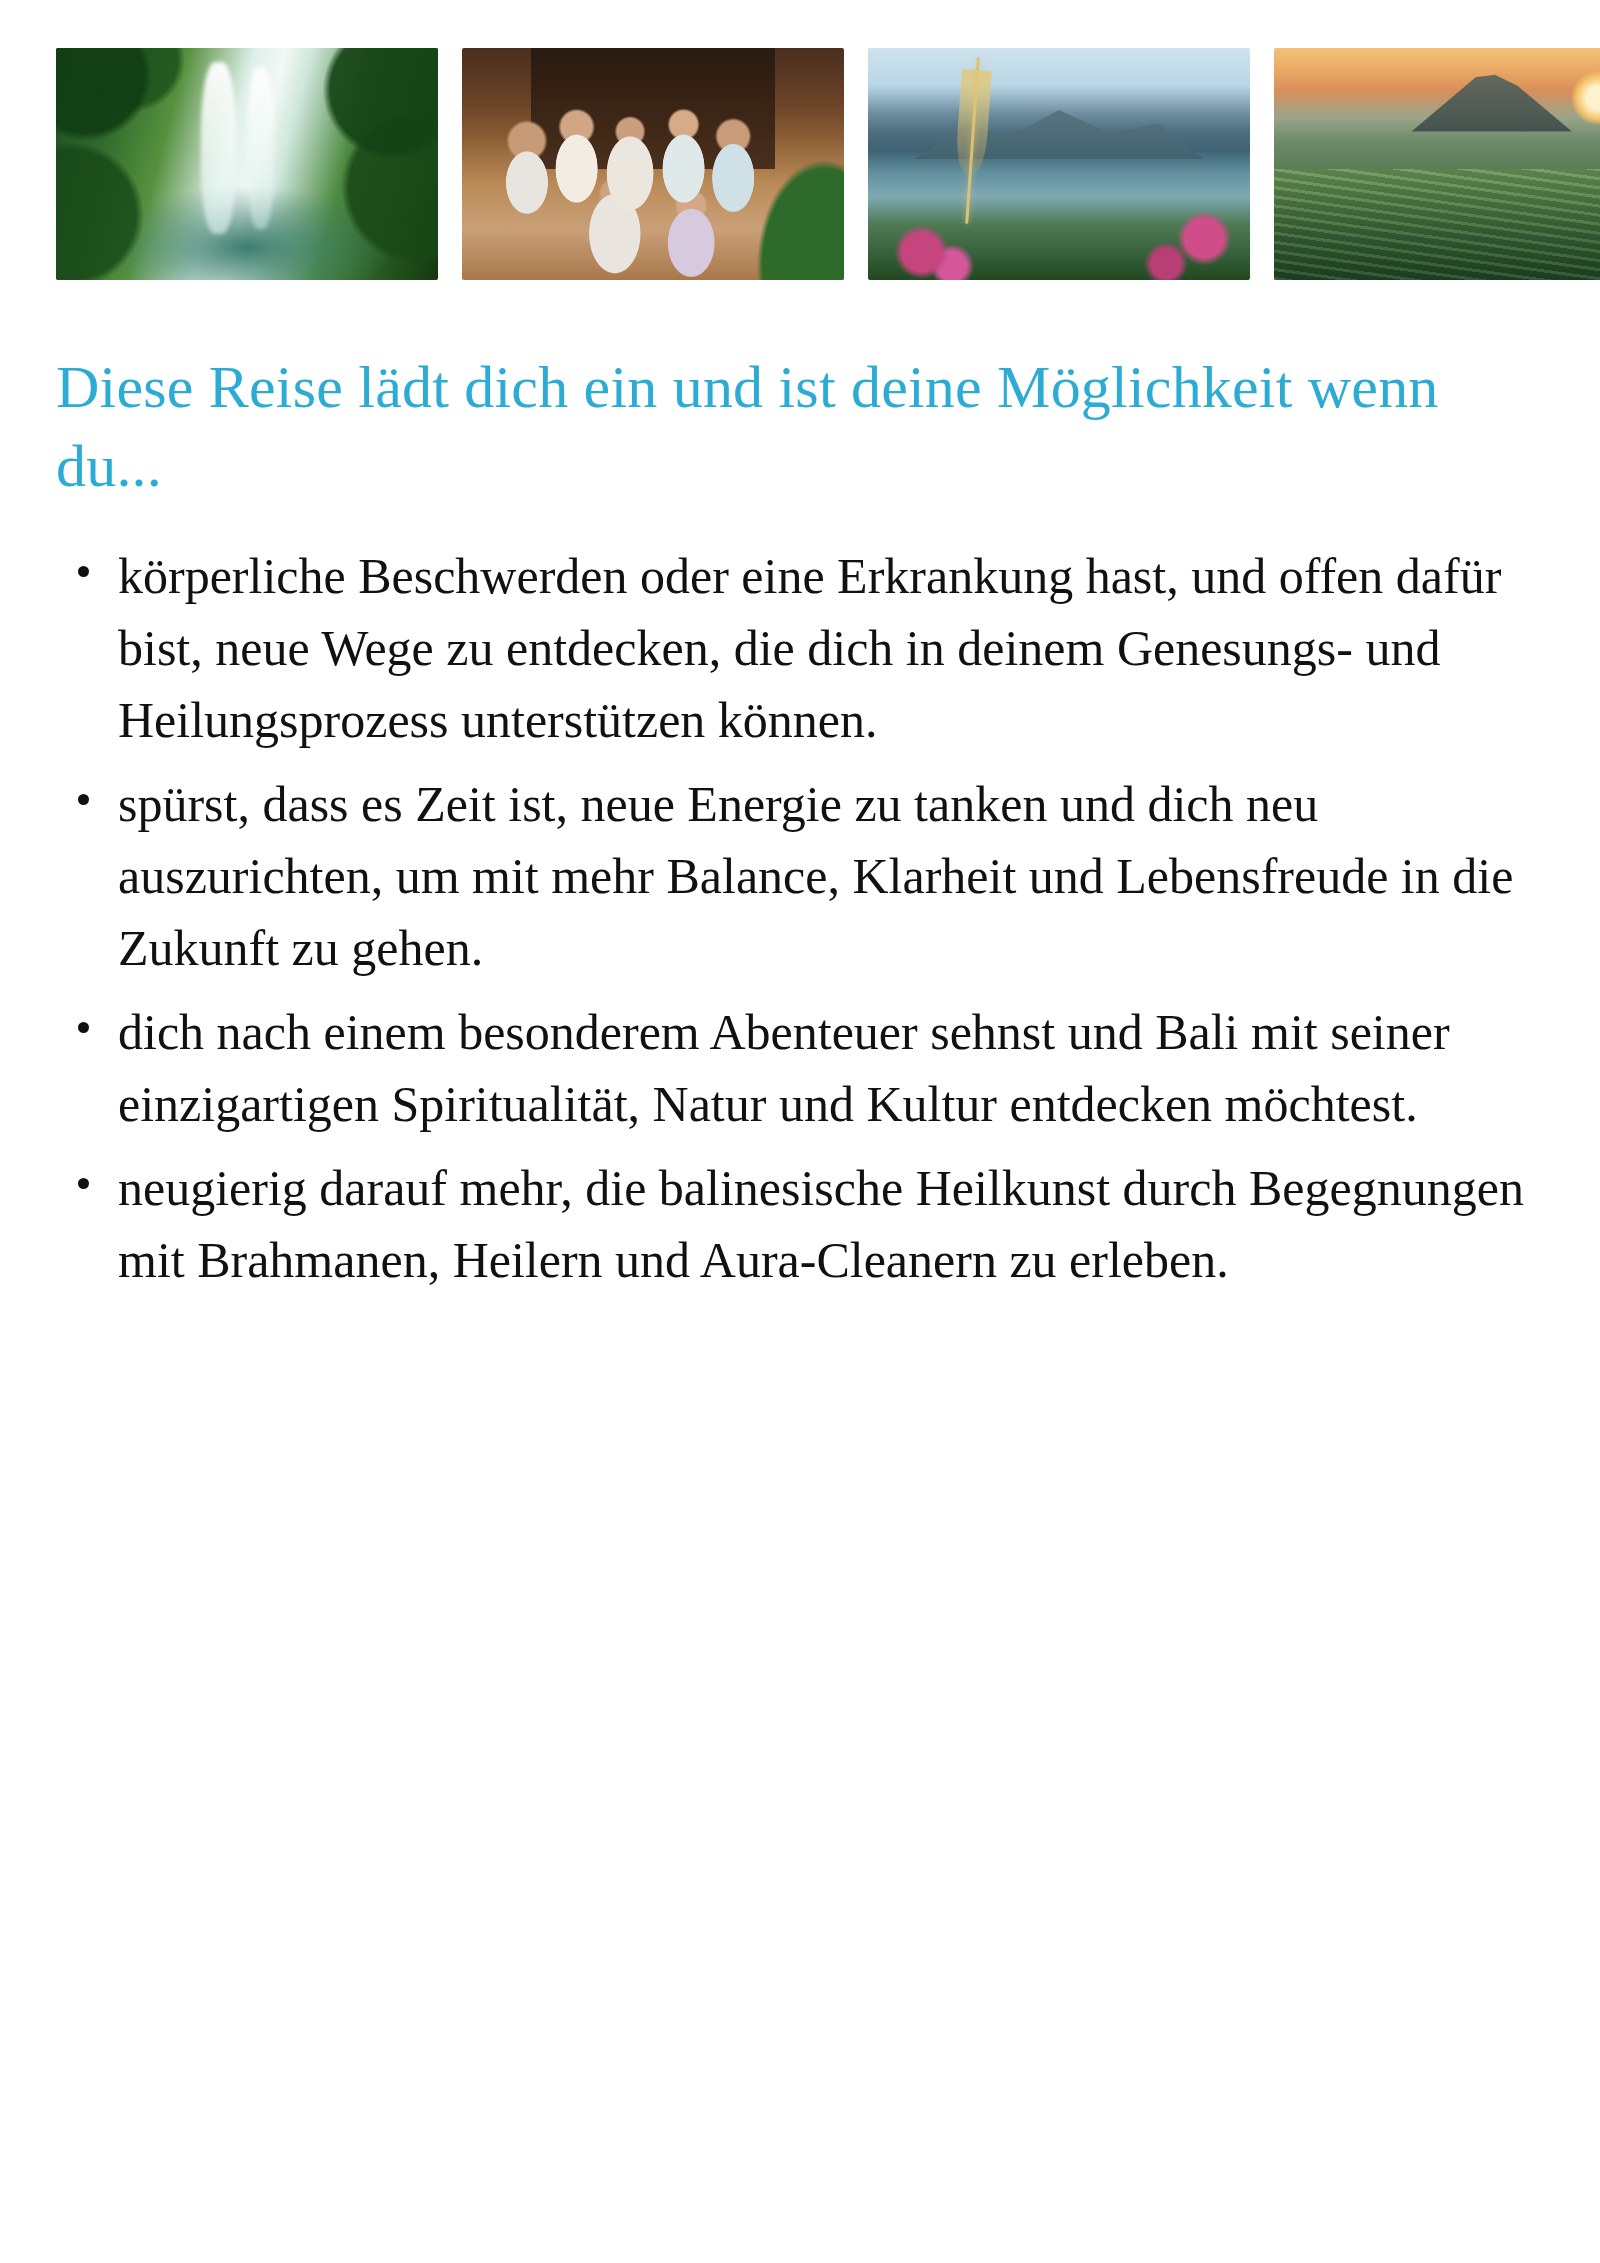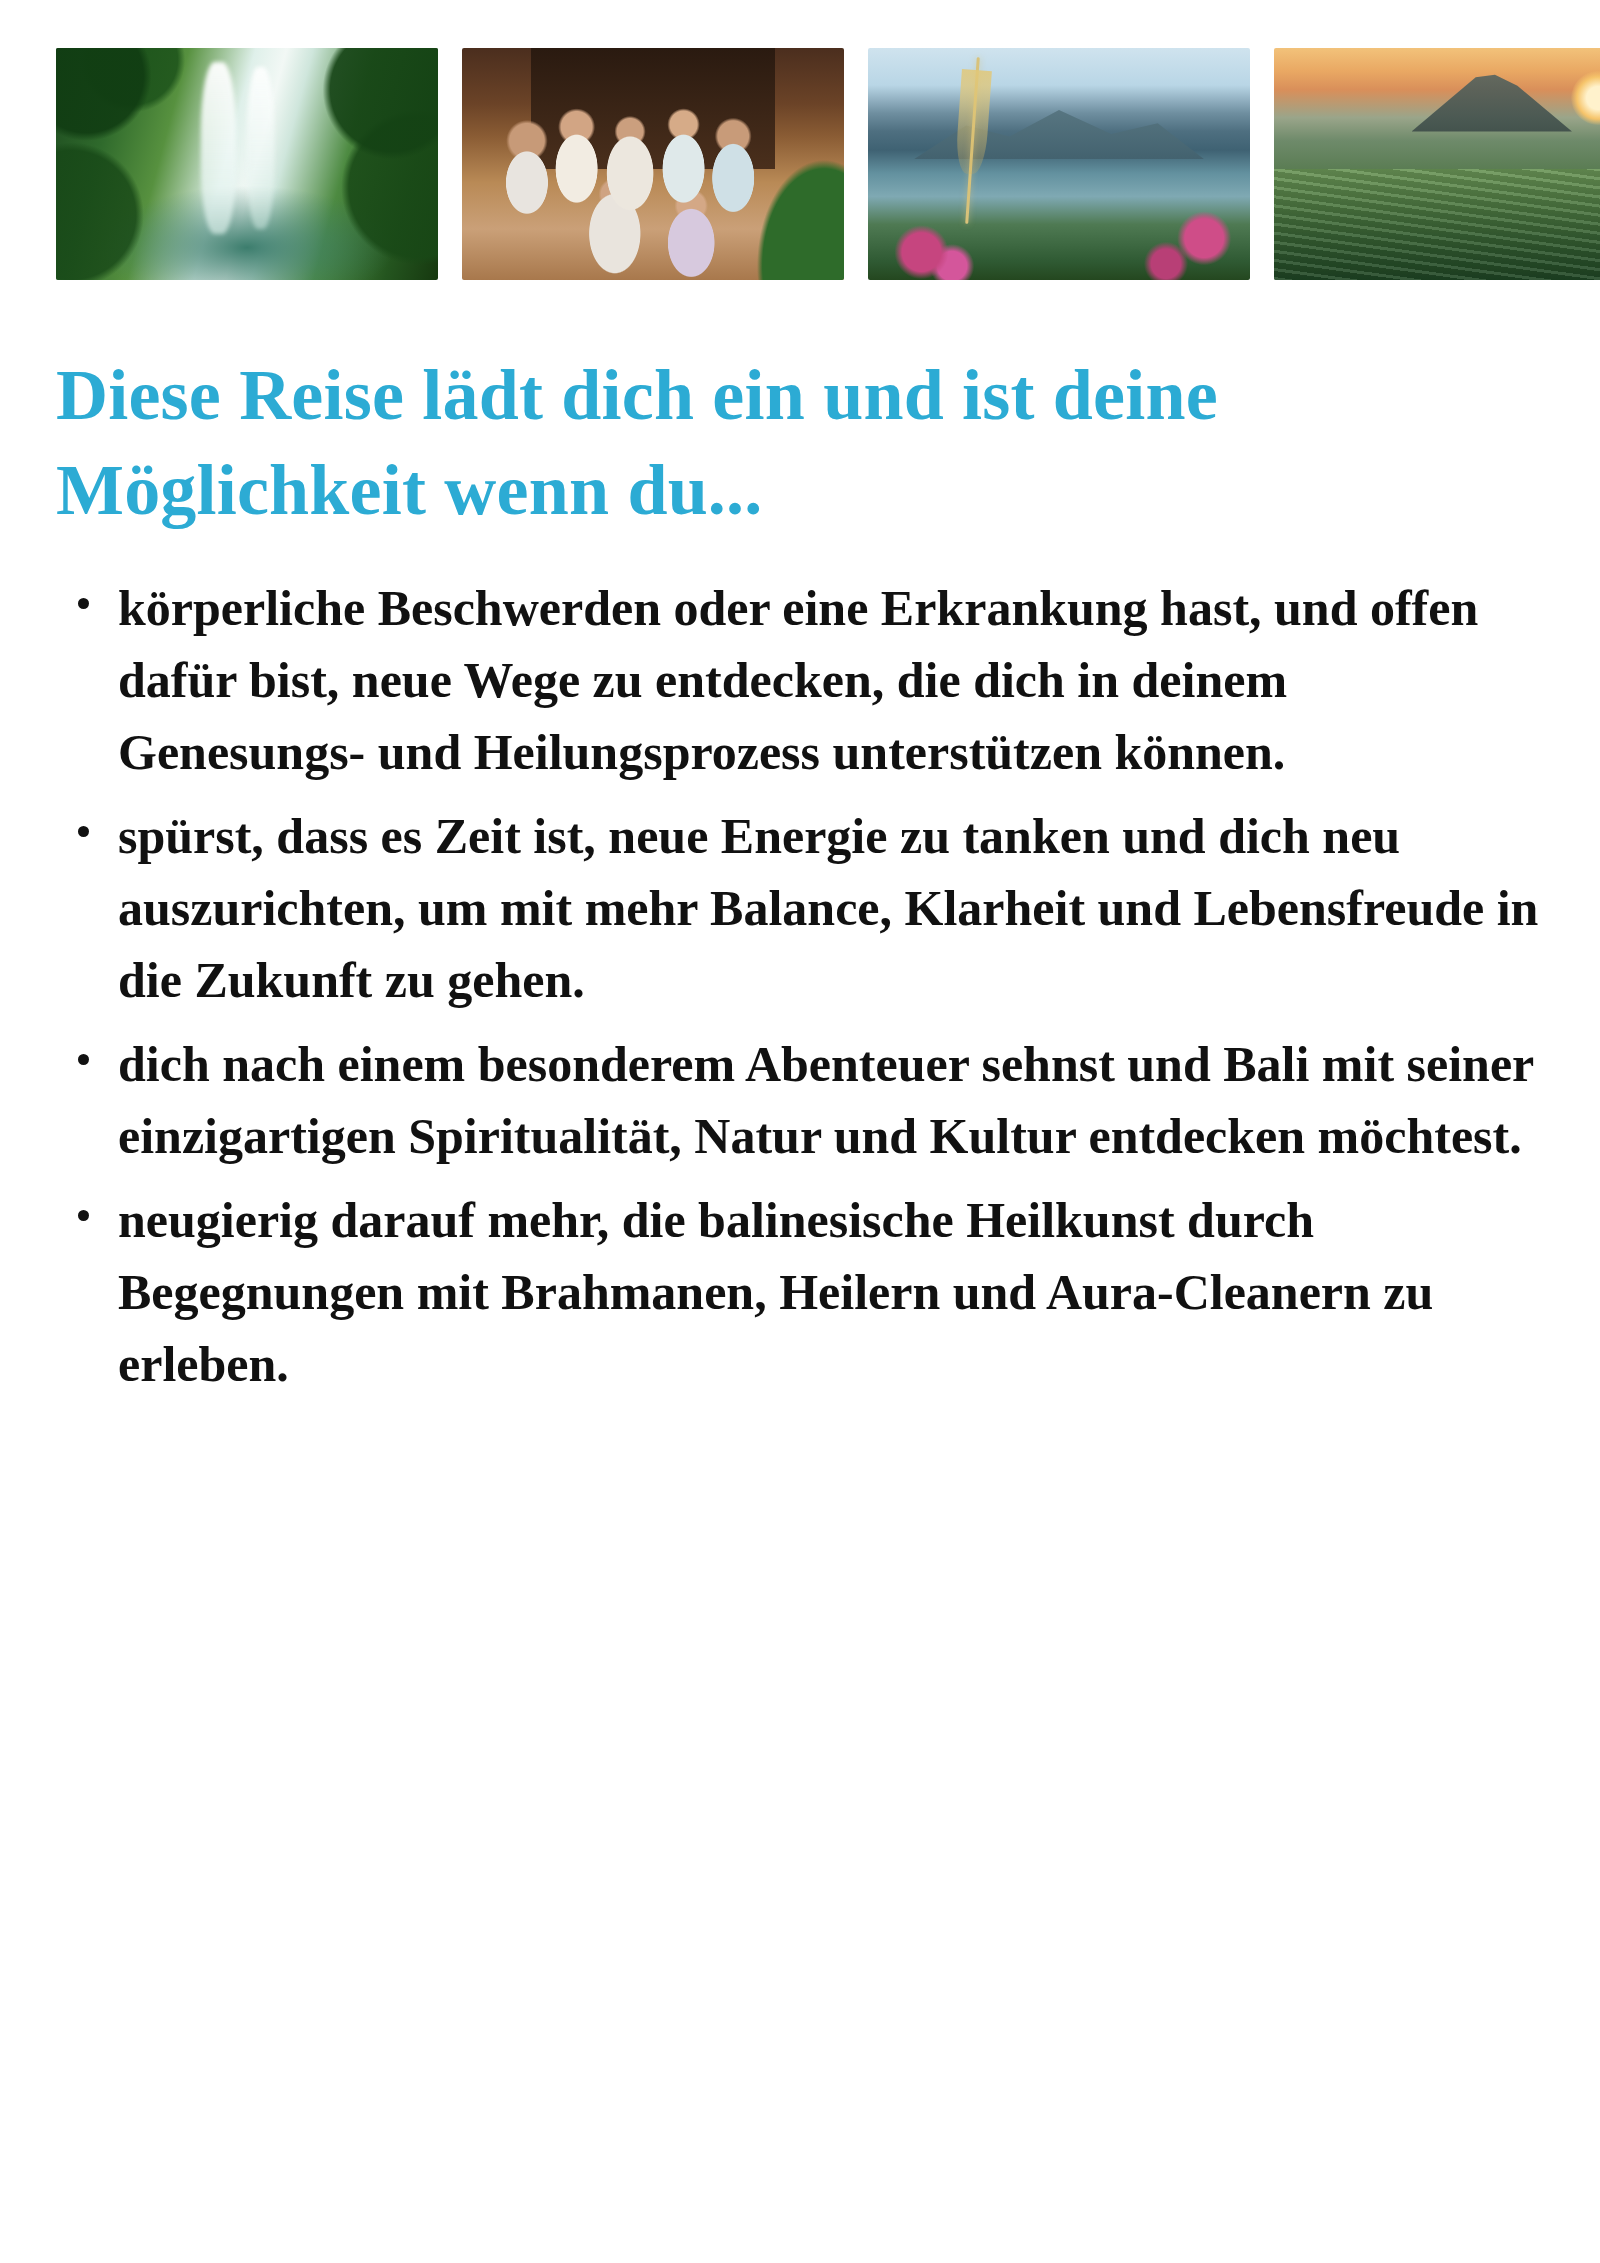--- a/index.html
+++ b/index.html
@@ -205,32 +205,31 @@
     height: 48%;
     background:
       repeating-linear-gradient(8deg, rgba(255,255,255,0.10) 0 3px, rgba(0,0,0,0.12) 3px 9px),
       linear-gradient(to bottom, rgba(120,170,90,0.55), rgba(30,70,35,0.75));
   }
 
   
   .heading {
     margin: 68px 56px 12px 56px;
     color: #2CABD4;
-    font-size: 72px;
+    font-size: 60px;
     line-height: 1.32;
-    font-weight: bold;
+    font-weight: normal;
     letter-spacing: 0.2px;
   }
 
   
   .bullets {
     margin: 34px 56px 0 56px;
     padding: 0;
     list-style: none;
-    font-weight: bold;
   }
   .bullets li {
     position: relative;
     padding-left: 62px;
     margin-bottom: 12px;
     font-size: 50px;
     line-height: 1.44;
     color: #111111;
   }
   .bullets li .dot {

